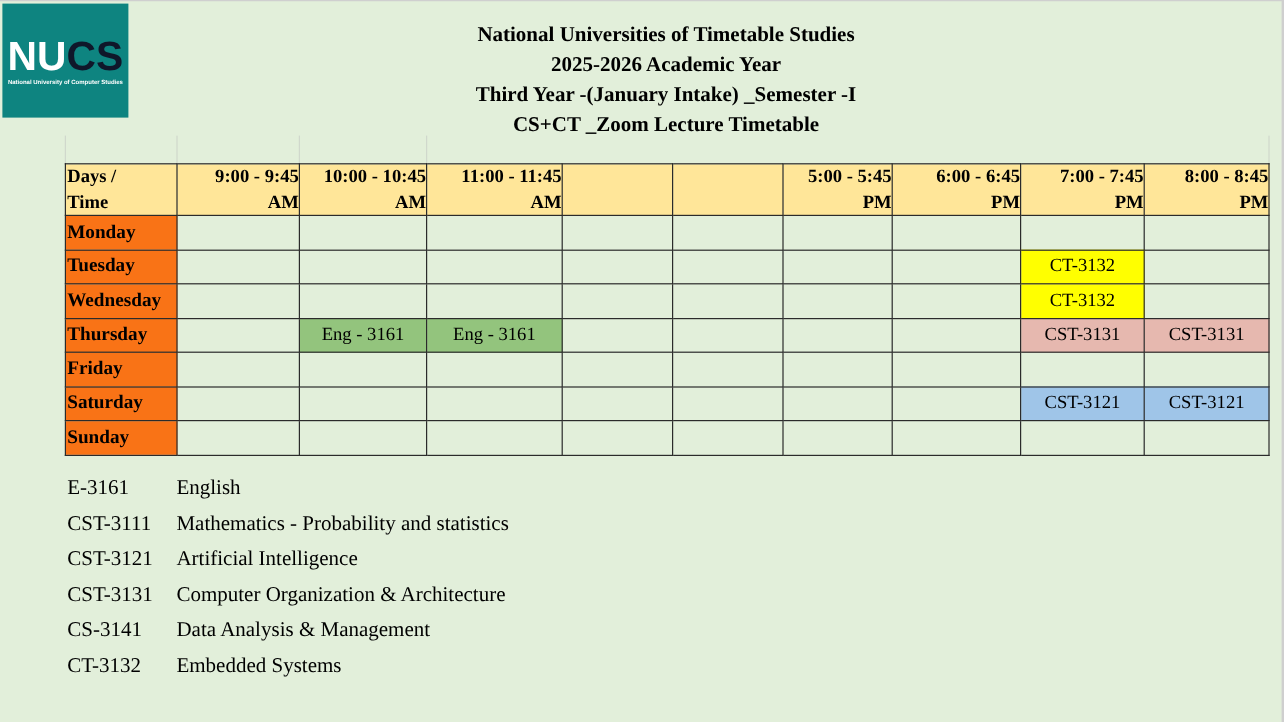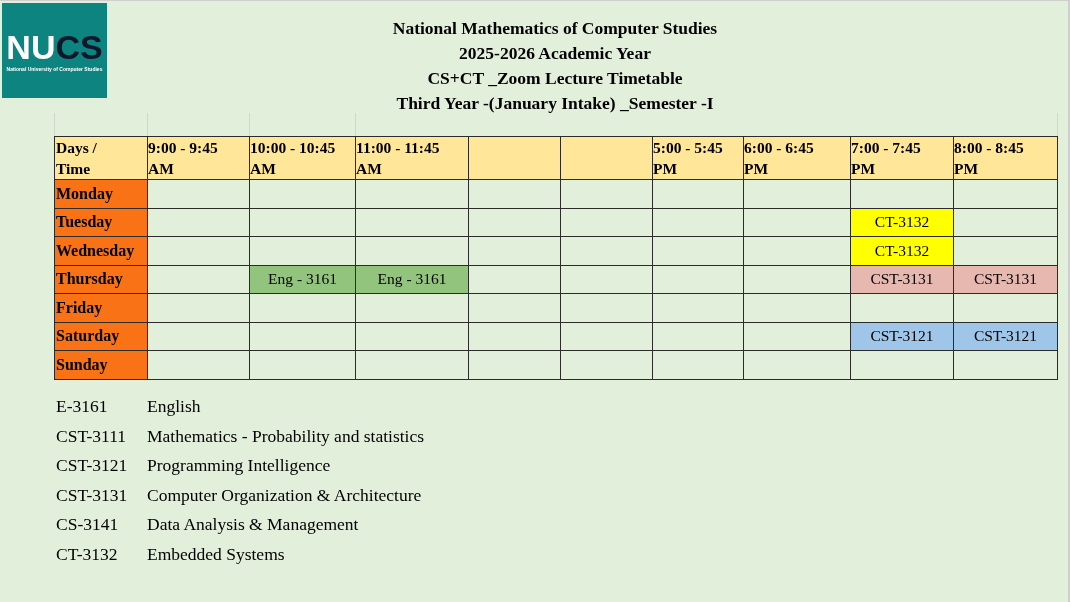--- a/index.html
+++ b/index.html
@@ -35,21 +35,21 @@
   table.tt {
     position:absolute; left:54px; top:136px;
     border-collapse:collapse;
     font-size:15.5px;
   }
   table.tt td, table.tt th {
     border:1.5px solid #2b2b2b;
     padding:0; margin:0;
   }
   table.tt th {
-    background:#ffe699; font-weight:bold; text-align:left; line-height:21px;
+    background:#ffe699; font-weight:bold; text-align:right; line-height:21px;
     vertical-align:middle; height:41px;
   }
   table.tt th.corner { text-align:left; padding-left:1px; }
   table.tt td { height:27.5px; background:#e2efda; text-align:center; font-size:15.5px; }
   table.tt td.day { background:#f97316; font-weight:bold; text-align:left; padding-left:1px; font-size:16px; }
   td.c-green { background:#93c47d !important; }
   td.c-yellow { background:#ffff00 !important; }
   td.c-pink { background:#e6b8af !important; }
   td.c-blue { background:#9fc5e8 !important; }
   .legend {
@@ -60,24 +60,24 @@
 </style>
 </head>
 <body>
 
 <div class="logo">
   <div class="logo-main"><span>NU</span><span class="c">CS</span></div>
   <div class="logo-sub">National University of Computer Studies</div>
 </div>
 
 <div class="title-block">
-  <div>National Mathematics of Computer Studies</div>
+  <div>National Universities of Timetable Studies</div>
   <div>2025-2026 Academic Year</div>
+  <div>Third Year -(January Intake) _Semester -I</div>
   <div>CS+CT _Zoom Lecture Timetable</div>
-  <div>Third Year -(January Intake) _Semester -I</div>
 </div>
 
 <div class="gridlines" style="left:54px"></div>
 <div class="gridlines" style="left:147px"></div>
 <div class="gridlines" style="left:249px"></div>
 <div class="gridlines" style="left:355px"></div>
 <div class="gridlines" style="left:1057px"></div>
 
 <table class="tt">
   <colgroup>
@@ -203,21 +203,21 @@
   <div class="row">
       <span class="code">E-3161</span>
       <span>English</span>
     </div>
   <div class="row">
       <span class="code">CST-3111</span>
       <span>Mathematics - Probability and statistics</span>
     </div>
   <div class="row">
       <span class="code">CST-3121</span>
-      <span>Programming Intelligence</span>
+      <span>Artificial Intelligence</span>
     </div>
   <div class="row">
       <span class="code">CST-3131</span>
       <span>Computer Organization &amp; Architecture</span>
     </div>
   <div class="row">
       <span class="code">CS-3141</span>
       <span>Data Analysis &amp; Management</span>
     </div>
   <div class="row">

